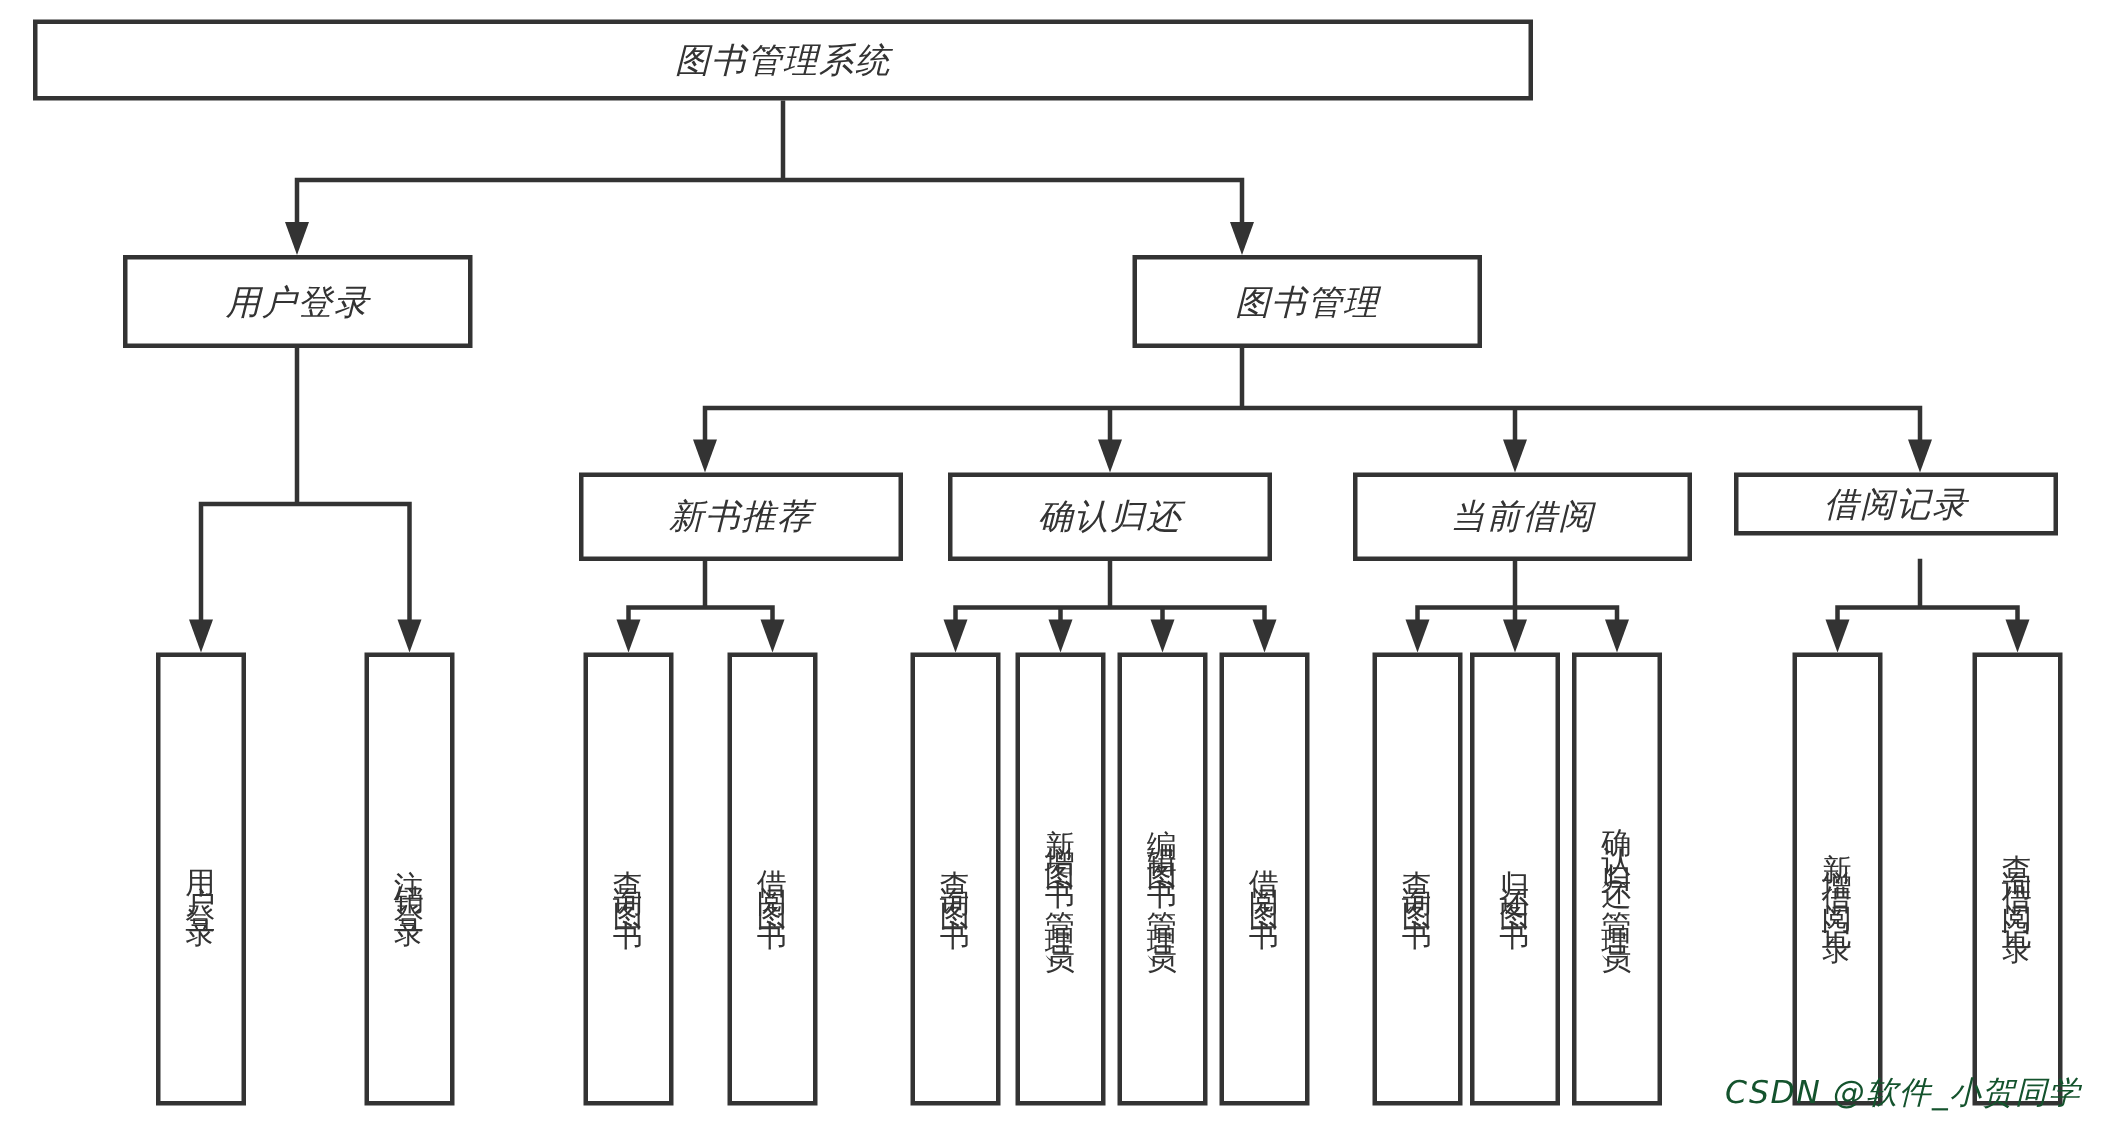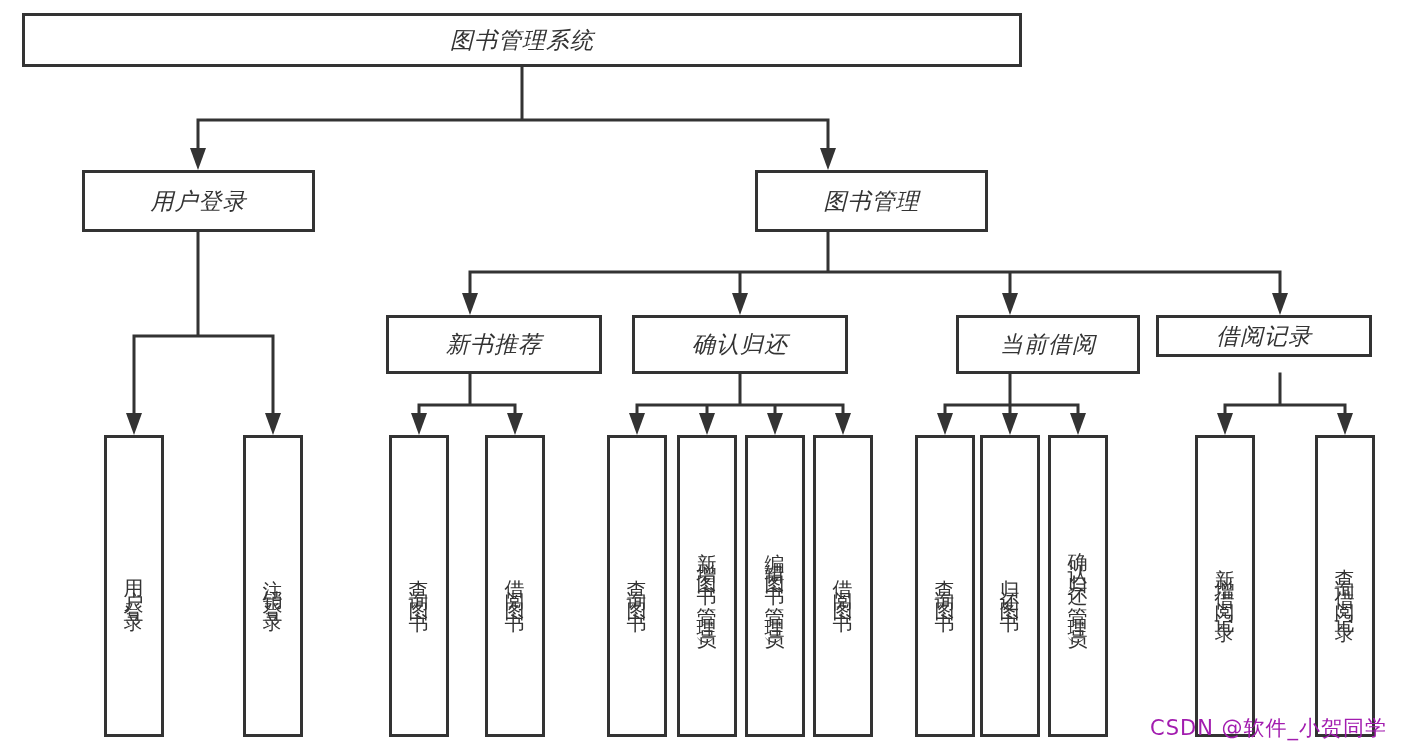--- a/index.html
+++ b/index.html
@@ -111,36 +111,36 @@
     </g>
   </svg>
 
   <div class="node hbox" style="left:22px; top:13px; width:1000px; height:54px;">图书管理系统</div>
 
   <div class="node hbox" style="left:82px; top:170px; width:233px; height:62px;">用户登录</div>
   <div class="node hbox" style="left:712px; top:170px; width:233px; height:62px;margin-left:43px;">图书管理</div>
 
   <div class="node hbox" style="left:362px; top:315px; width:216px; height:59px;margin-left:24px;">新书推荐</div>
   <div class="node hbox" style="left:632px; top:315px; width:216px; height:59px;">确认归还</div>
-  <div class="node hbox" style="left:956px; top:315px; width:184px; height:59px;">当前借阅</div>
+  <div class="node hbox" style="left:902px; top:315px; width:226px; height:59px;">当前借阅</div>
   <div class="node hbox" style="left:1156px; top:315px; width:216px; height:42px;">借阅记录</div>
 
   <div class="node vbox" style="left:104px;">用户登录</div>
   <div class="node vbox" style="left:243px;">注销登录</div>
 
   <div class="node vbox" style="left:389px;">查询图书</div>
   <div class="node vbox" style="left:485px;">借阅图书</div>
 
   <div class="node vbox" style="left:607px;">查询图书</div>
   <div class="node vbox" style="left:677px;">新增图书（管理员）</div>
   <div class="node vbox" style="left:745px;">编辑图书（管理员）</div>
   <div class="node vbox" style="left:813px;">借阅图书</div>
 
   <div class="node vbox" style="left:915px;">查询图书</div>
   <div class="node vbox" style="left:980px;">归还图书</div>
   <div class="node vbox" style="left:1048px;">确认归还（管理员）</div>
 
   <div class="node vbox" style="left:1195px;">新增借阅记录</div>
   <div class="node vbox" style="left:1315px;">查询借阅记录</div>
 
-  <div class="watermark" style="color: #a21caf;">CSDN @软件_小贺同学</div>
+  <div class="watermark" style="color: #14532d; font-style: italic;">CSDN @软件_小贺同学</div>
 
 </div>
 
 </body></html>

